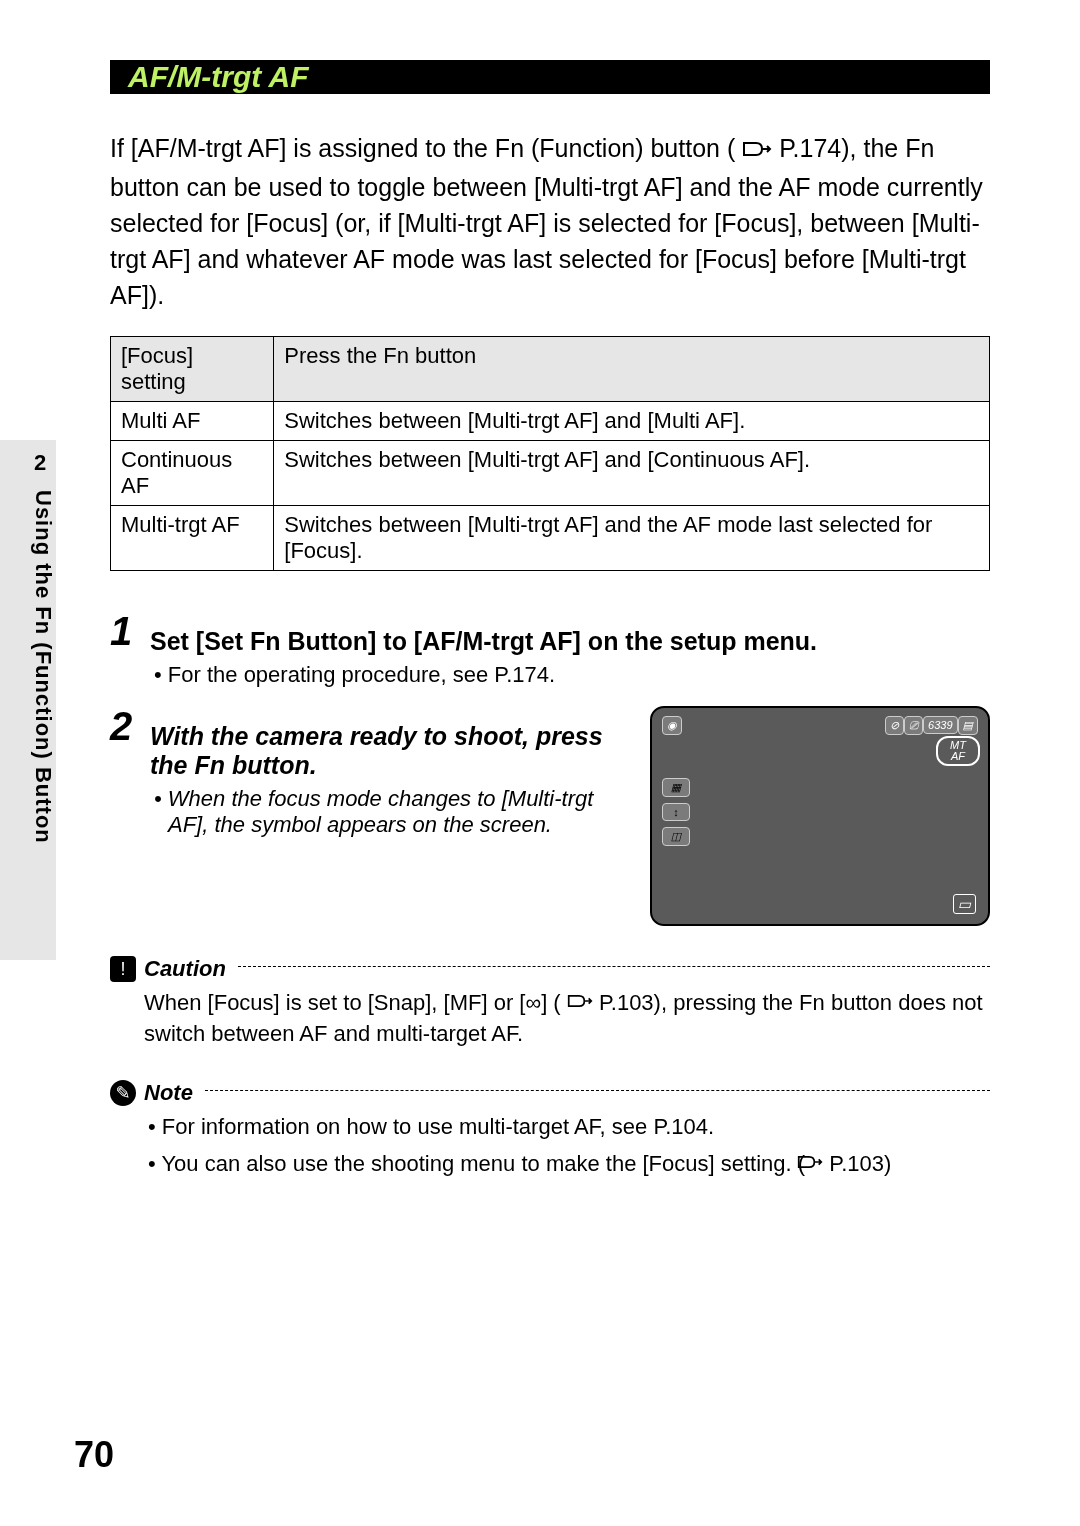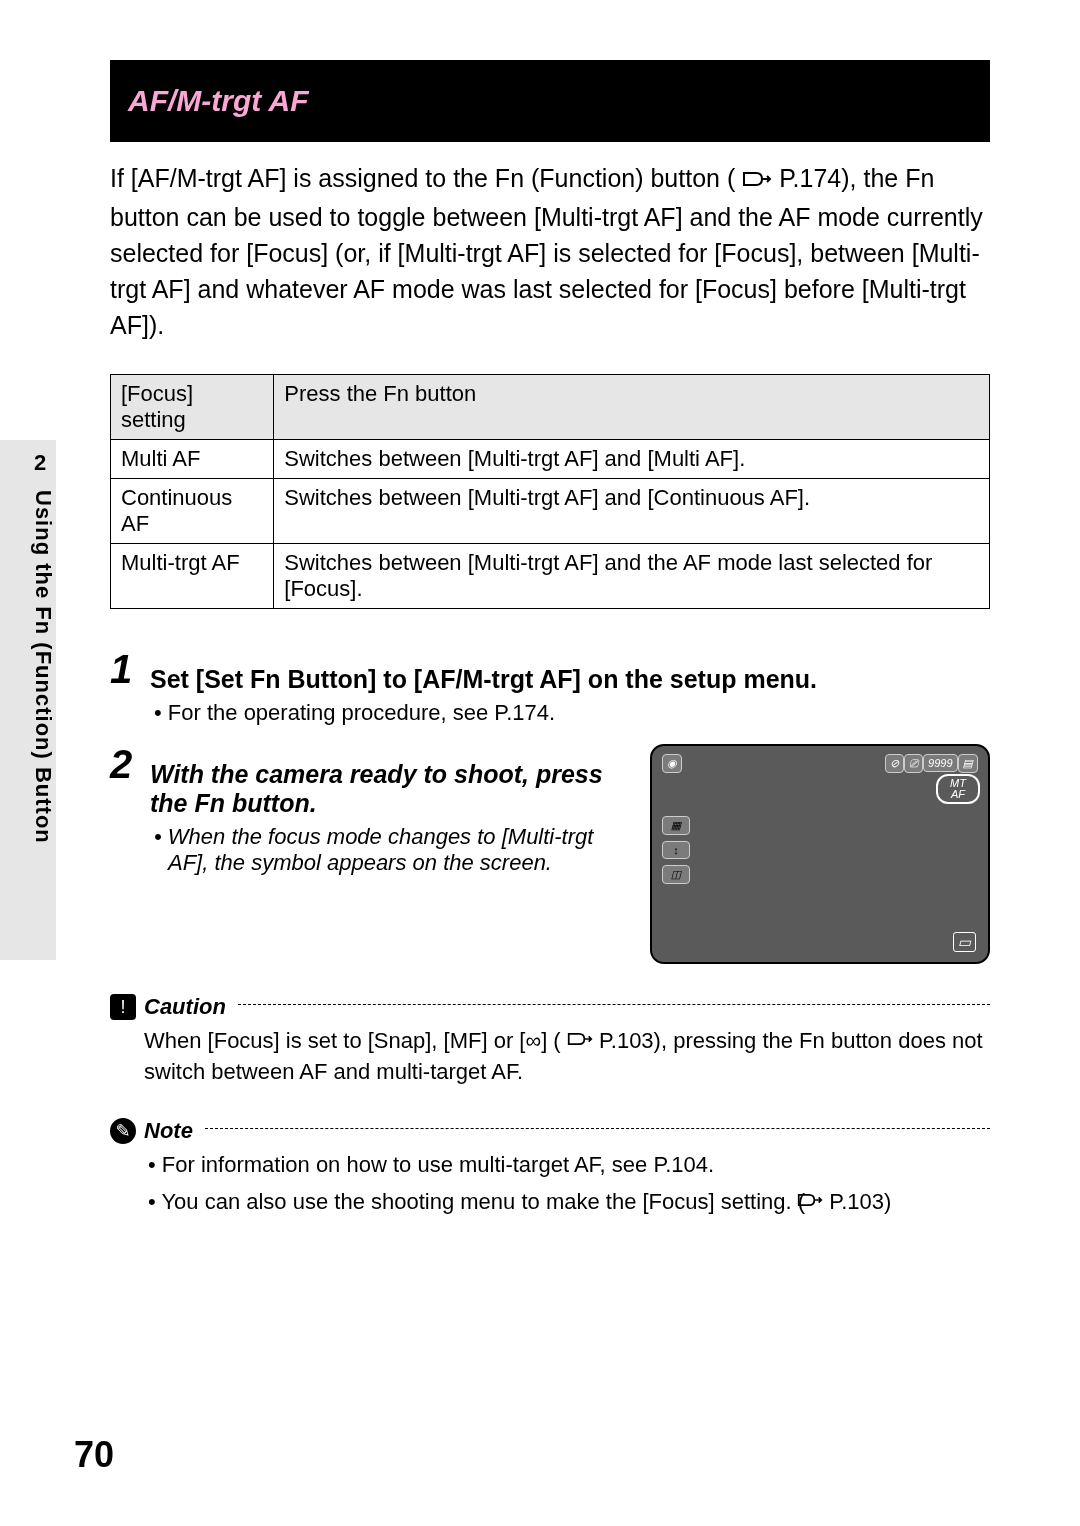--- a/index.html
+++ b/index.html
@@ -14,39 +14,39 @@
   }
   .page {
     position: relative;
     width: 1080px;
     height: 1526px;
     box-sizing: border-box;
     padding: 60px 90px 60px 110px;
   }
   .title-bar {
     background: #000;
-    color: #f9a8d4;
+    color: #bef264;
     font-weight: bold;
     font-size: 30px;
-    padding: 24px 18px;
+    padding: 0 18px;
     font-style: italic;
   }
   .intro {
     font-size: 25px;
     line-height: 1.45;
-    margin-top: 18px;
+    margin-top: 36px;
   }
   .ref-icon {
     display: inline-block;
     vertical-align: middle;
   }
   table.focus-table {
     border-collapse: collapse;
     width: 100%;
-    margin-top: 30px;
+    margin-top: 22px;
     font-size: 22px;
   }
   table.focus-table th, table.focus-table td {
     border: 1px solid #000;
     padding: 6px 10px;
     text-align: left;
     vertical-align: top;
     font-weight: normal;
   }
   table.focus-table th {
@@ -277,21 +277,21 @@
         <div style="flex:1">
           <div class="step-title">With the camera ready to shoot, press the Fn button.</div>
           <div class="bullet">When the focus mode changes to [Multi-trgt AF], the symbol appears on the screen.</div>
         </div>
         <div class="camera-screen">
           <div class="cs-top">
             <span class="cs-icon">◉</span>
             <span style="flex:1"></span>
             <span class="cs-icon">⊘</span>
             <span class="cs-icon">⎚</span>
-            <span class="cs-icon">9999</span>
+            <span class="cs-icon">6339</span>
             <span class="cs-icon">▤</span>
           </div>
           <div class="cs-mtaf" style="white-space:pre;">MT
 AF</div>
           <div class="cs-left-icons">
             <span class="cs-icon">▦</span>
             <span class="cs-icon">↕</span>
             <span class="cs-icon">◫</span>
           </div>
           <div class="cs-batt">▭</div>

